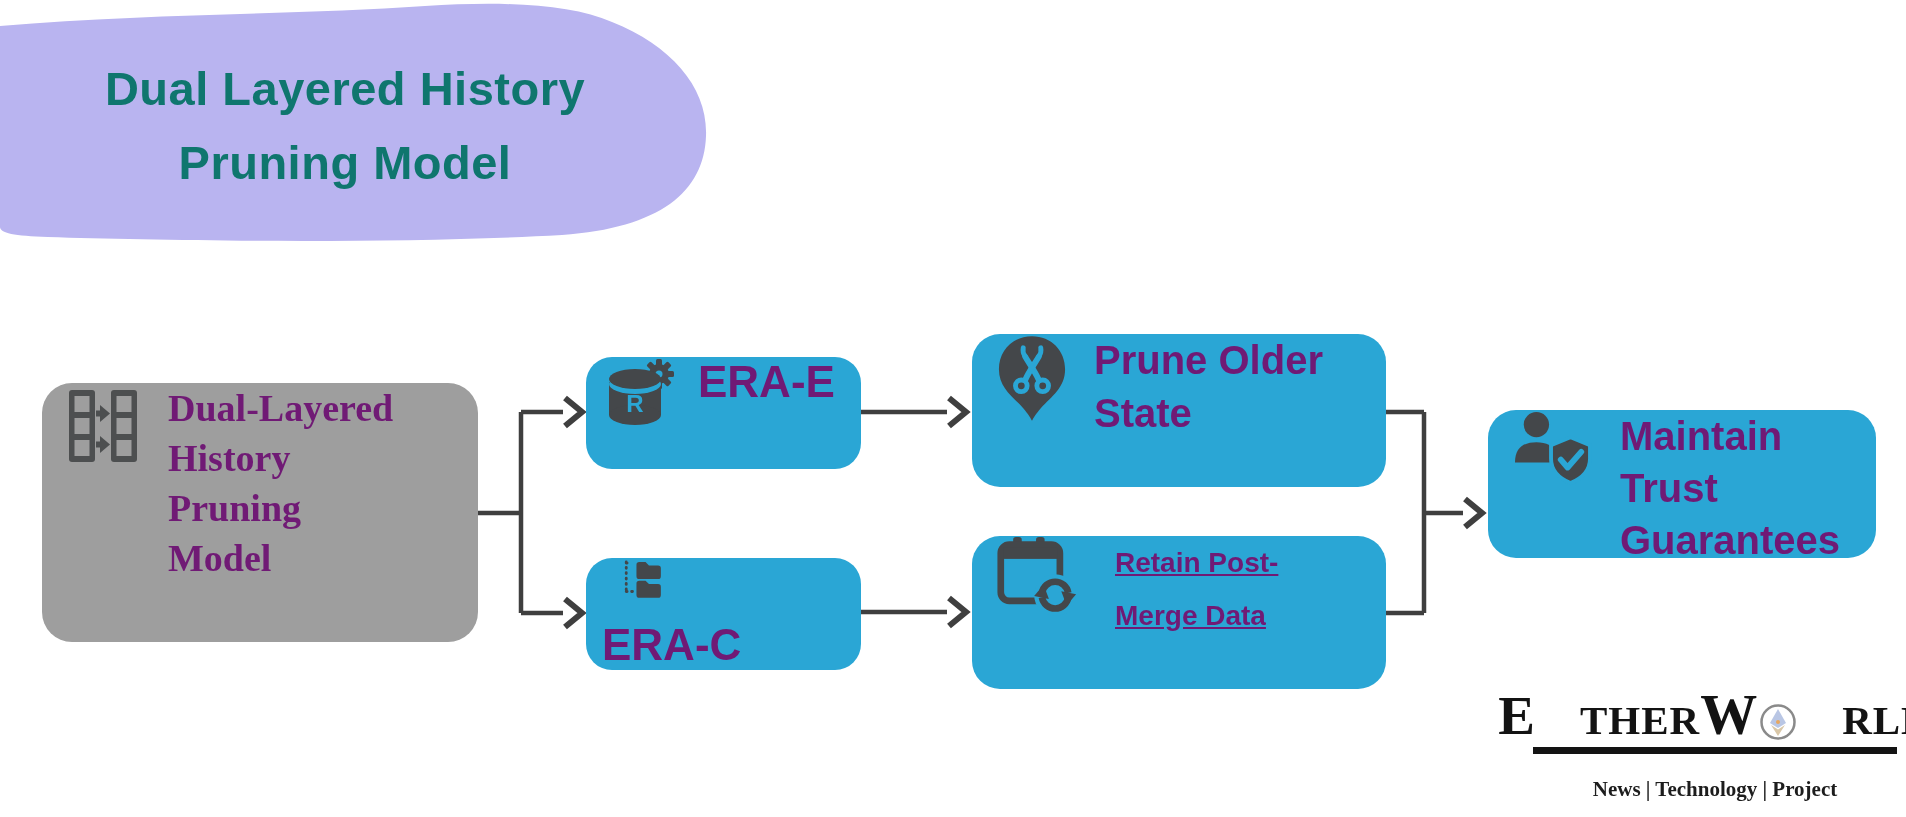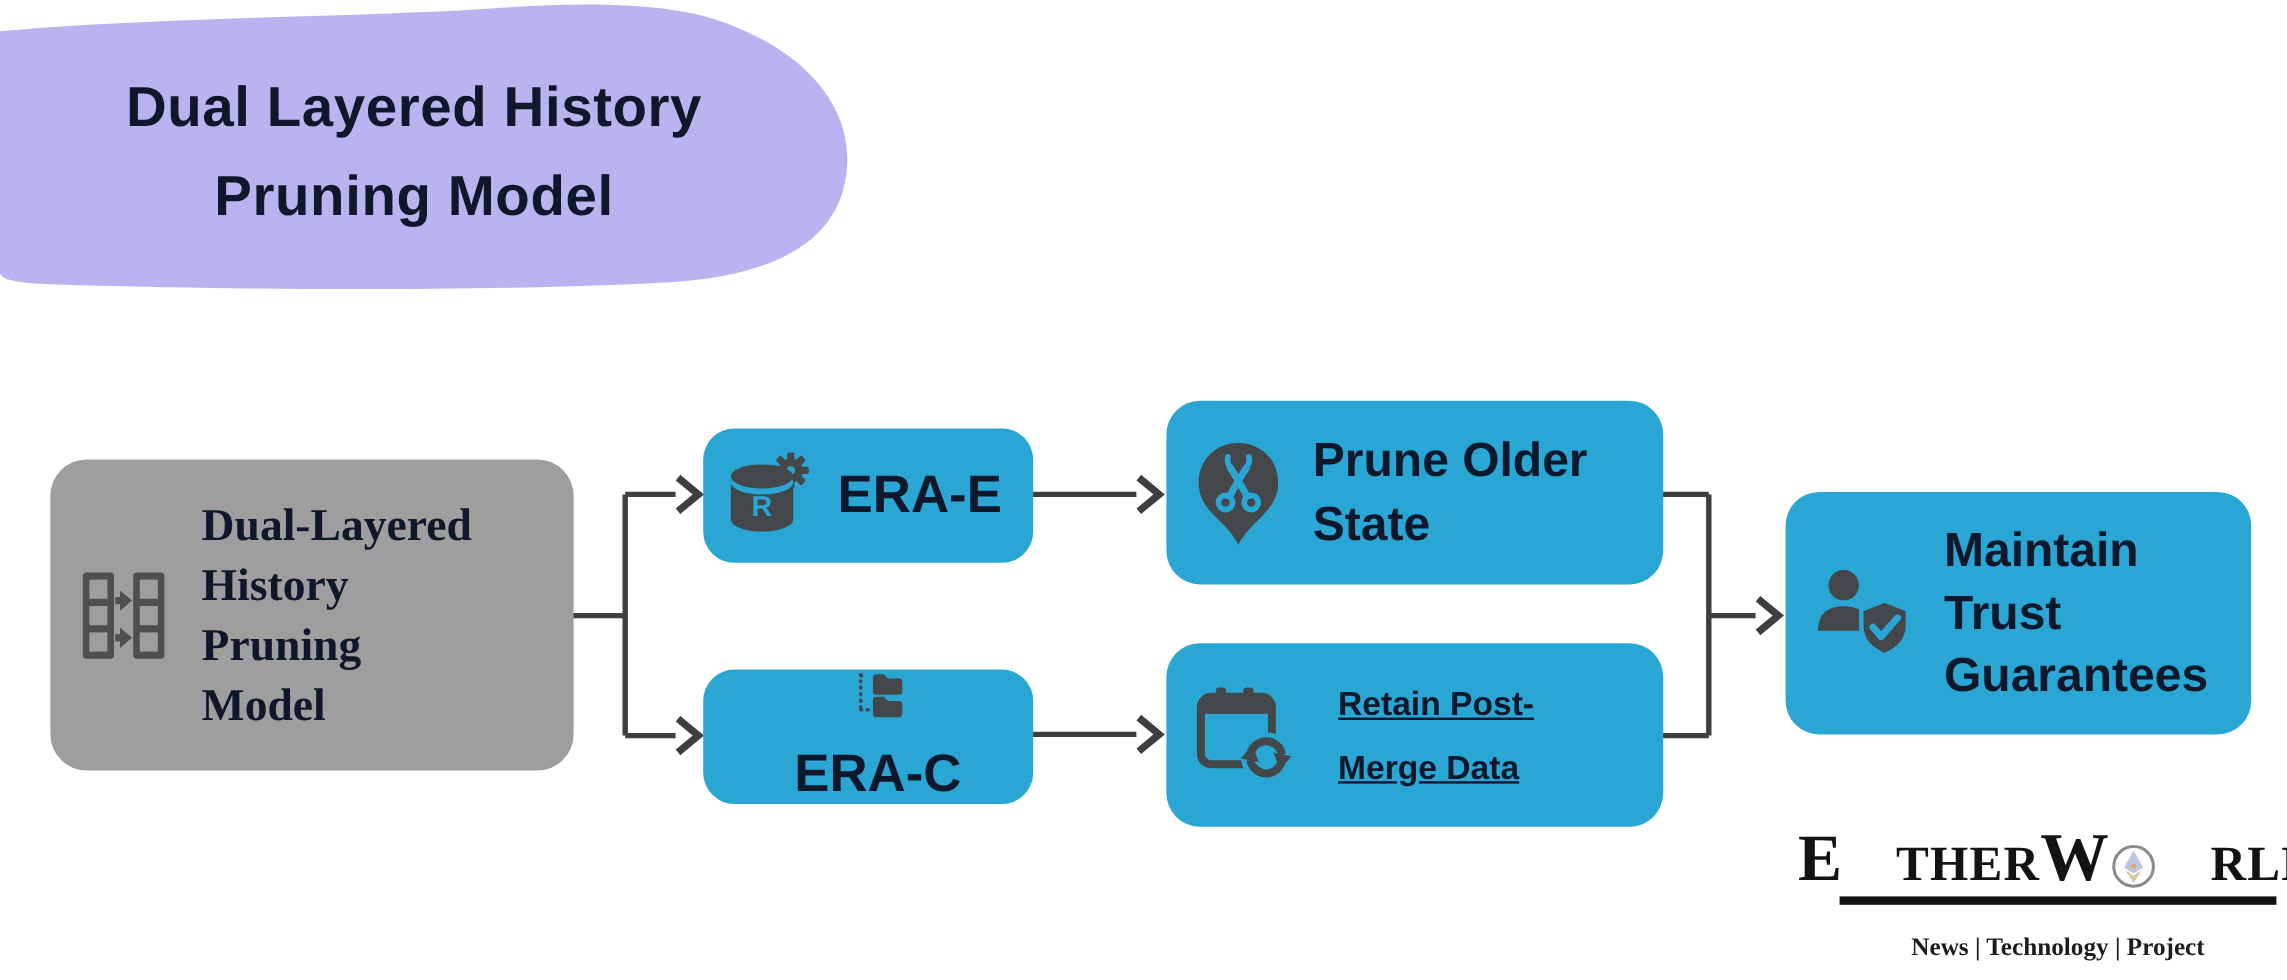--- a/index.html
+++ b/index.html
@@ -10,38 +10,38 @@
     overflow:hidden;
     font-family:"Liberation Sans",sans-serif;
   }
 
   
   .title-blob{position:absolute;left:0;top:0;width:712px;height:244px;}
   .title-text{
     position:absolute;left:20px;top:52px;width:650px;
     text-align:center;
     font-size:47px;font-weight:bold;line-height:74px;
-    color:#0f172a;letter-spacing:.5px;
+    color:#0f766e;letter-spacing:.5px;
   }
 
   
   .node{
-    position:absolute;display:flex;align-items:center;
-    color:#0f172a;font-weight:700;
+    position:absolute;display:flex;
+    color:#701a75;font-weight:700;
   }
   .node .label{white-space:pre-line;}
   .node-cyan{background:#2aa6d5;}
   .node-gray{background:#9e9e9e;}
 
   #node-source {left:42px;  top:383px; width:418px; height:259px; border-radius:30px; padding-left:18px; gap:22px; font-size:38px; line-height:50px;font-family:Liberation Serif, serif;}
   #node-era-e  {left:586px; top:357px; width:259px; height:112px; border-radius:26px; padding-left:16px; gap:20px; font-size:44px;}
   #node-era-c  {left:586px; top:558px; width:259px; height:112px; border-radius:26px; padding-left:16px; gap:20px; font-size:44px;flex-direction:column;}
   #node-prune  {left:972px; top:334px; width:390px; height:153px; border-radius:28px; padding-left:24px; gap:26px; font-size:40px; line-height:53px;}
   #node-retain {left:972px; top:536px; width:390px; height:153px; border-radius:28px; padding-left:24px; gap:37px; font-size:28px; line-height:53px;text-decoration:underline;}
-  #node-maintain{left:1488px;top:410px; width:366px; height:202px; border-radius:28px; padding-left:22px; gap:26px; font-size:40px; line-height:52px;}
+  #node-maintain{left:1488px;top:410px; width:366px; height:148px; border-radius:28px; padding-left:22px; gap:26px; font-size:40px; line-height:52px;}
 
   .connectors{position:absolute;left:0;top:0;pointer-events:none;}
 
   
   .logo{
     position:absolute;left:1533px;top:686px;width:364px;
     display:flex;flex-direction:column;align-items:center;
     font-family:"Liberation Serif",serif;color:#131313;
   }
   .brand-row{display:flex;align-items:baseline;font-weight:700;letter-spacing:1px;line-height:1;}

